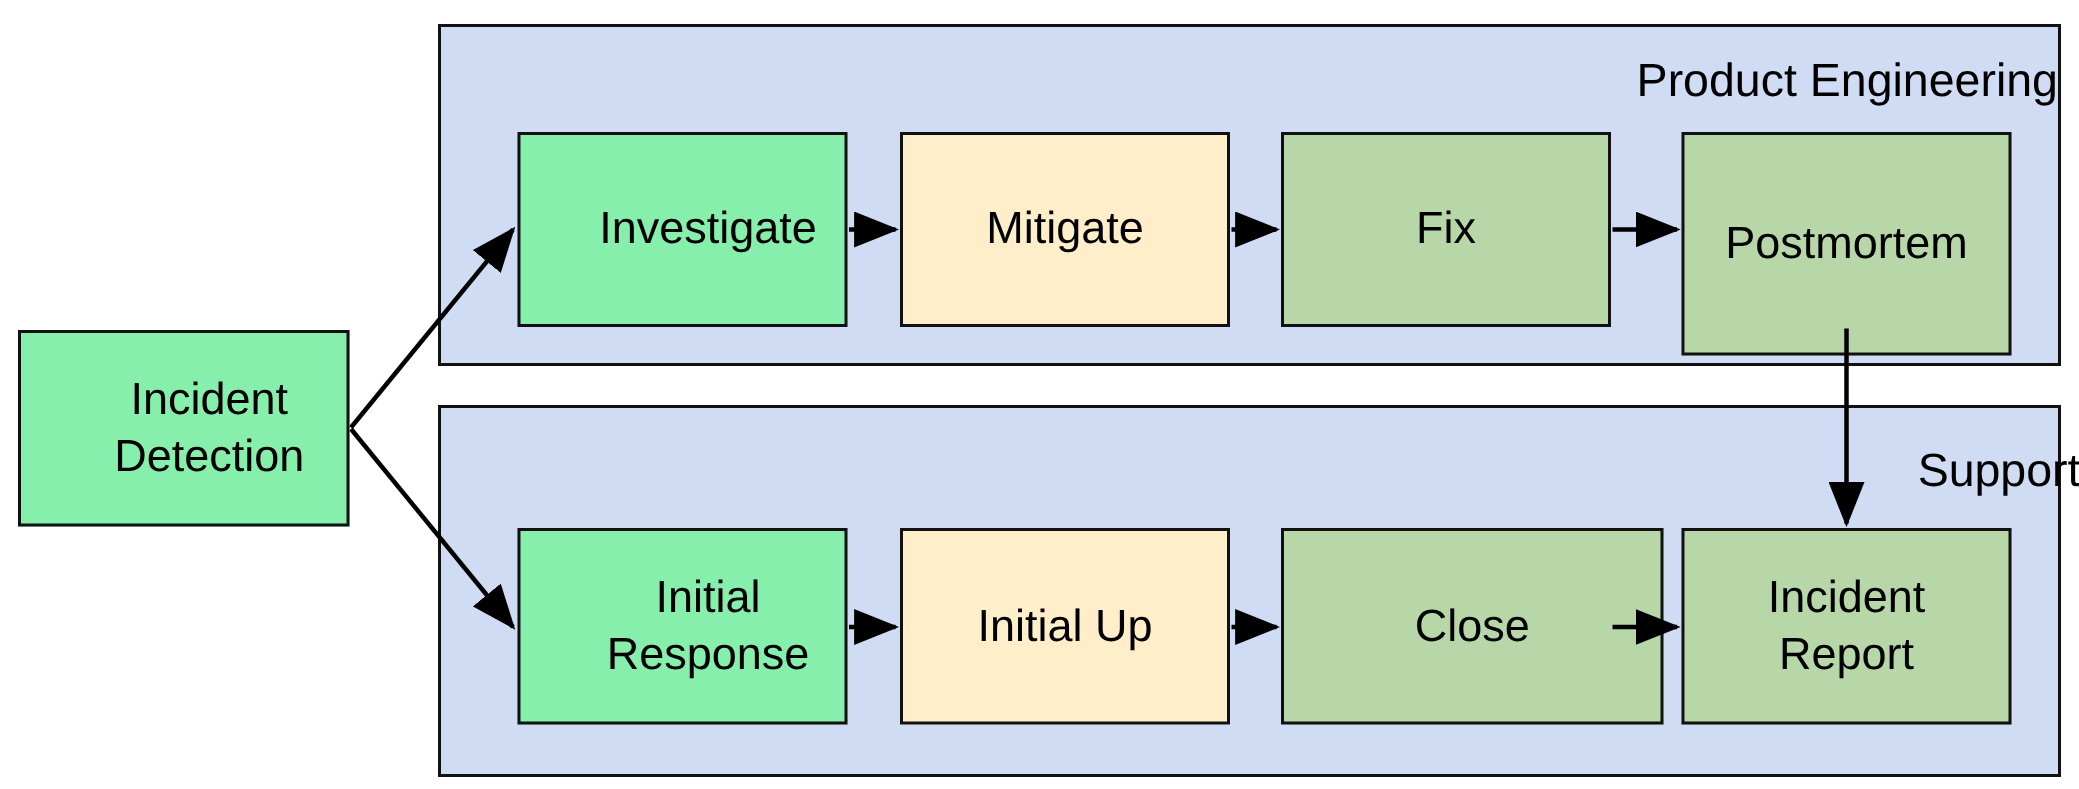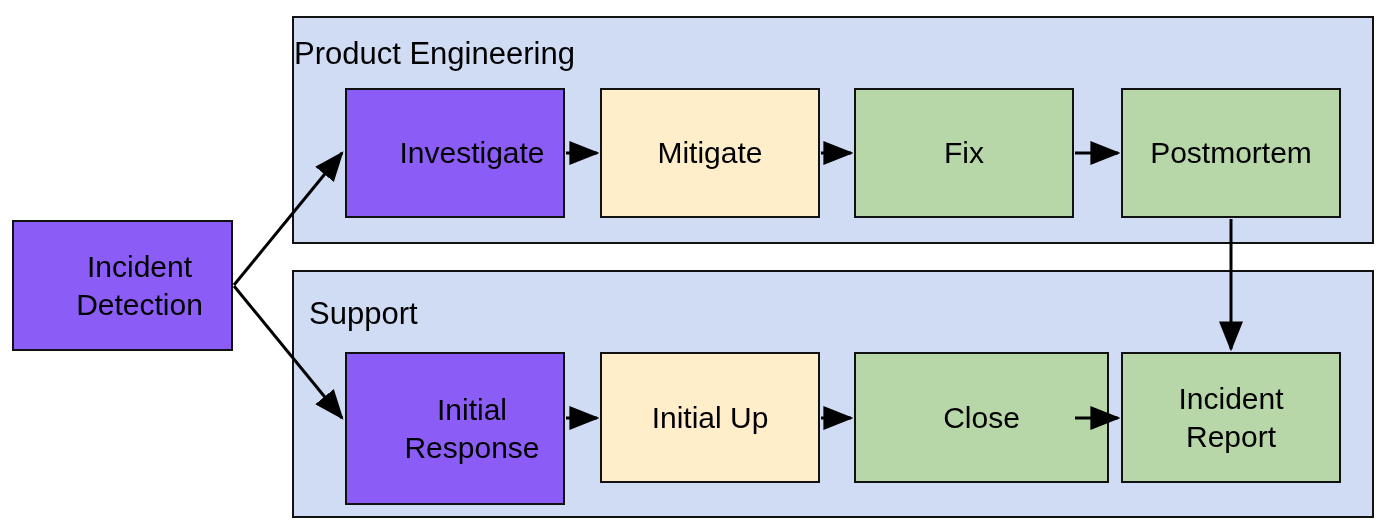--- a/index.html
+++ b/index.html
@@ -30,21 +30,21 @@
   }
   .group-box {
     position: absolute;
     background: #cfdcf4;
     border: 2px solid #111111;
     box-sizing: border-box;
   }
   .group-title {
     position: absolute;
     width: 100%;
-    text-align: left;
+    text-align: right;
     font-size: 31px;
     line-height: 36px;
     color: #000000;
     white-space: nowrap;
   }
   .node {
     position: absolute;
     box-sizing: border-box;
     border: 2px solid #111111;
     display: flex;
@@ -53,21 +53,21 @@
     text-align: center;
     font-size: 30px;
     line-height: 38px;
     color: #000000;
   }
   .node-label {
     display: block;
     white-space: pre-line;
     padding: 0 4px;
   }
-  .fill-red  { background: #8b5cf6; padding-left: 34px; }
+  .fill-red  { background: #86efac; padding-left: 34px; }
   .fill-cream{ background: #ffeec9; }
   .fill-green{ background: #b7d7a8; }
 </style>
 </head>
 <body>
 
 <div id="canvas">
 
   <div class="group-box" style="left:292px; top:16px; width:1082px; height:228px;">
     <div class="group-title" style="top:18px;">Product Engineering</div>
@@ -87,25 +87,25 @@
   </div>
 
   <div class="node fill-cream" style="left:600px; top:88px; width:220px; height:130px;">
     <span class="node-label">Mitigate</span>
   </div>
 
   <div class="node fill-green" style="left:854px; top:88px; width:220px; height:130px;">
     <span class="node-label">Fix</span>
   </div>
 
-  <div class="node fill-green" style="left:1121px; top:88px; width:220px; height:130px;">
+  <div class="node fill-green" style="left:1121px; top:88px; width:220px; height:149px;">
     <span class="node-label">Postmortem</span>
   </div>
 
-  <div class="node fill-red" style="left:345px; top:352px; width:220px; height:153px;">
+  <div class="node fill-red" style="left:345px; top:352px; width:220px; height:131px;">
     <span class="node-label">Initial
 Response</span>
   </div>
 
   <div class="node fill-cream" style="left:600px; top:352px; width:220px; height:131px;">
     <span class="node-label">Initial Up</span>
   </div>
 
   <div class="node fill-green" style="left:854px; top:352px; width:255px; height:131px;">
     <span class="node-label">Close</span>

